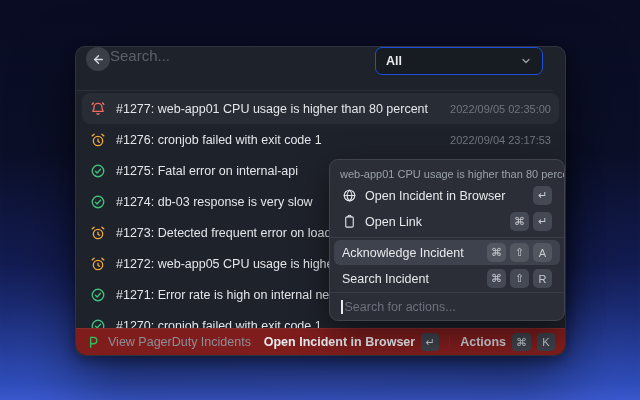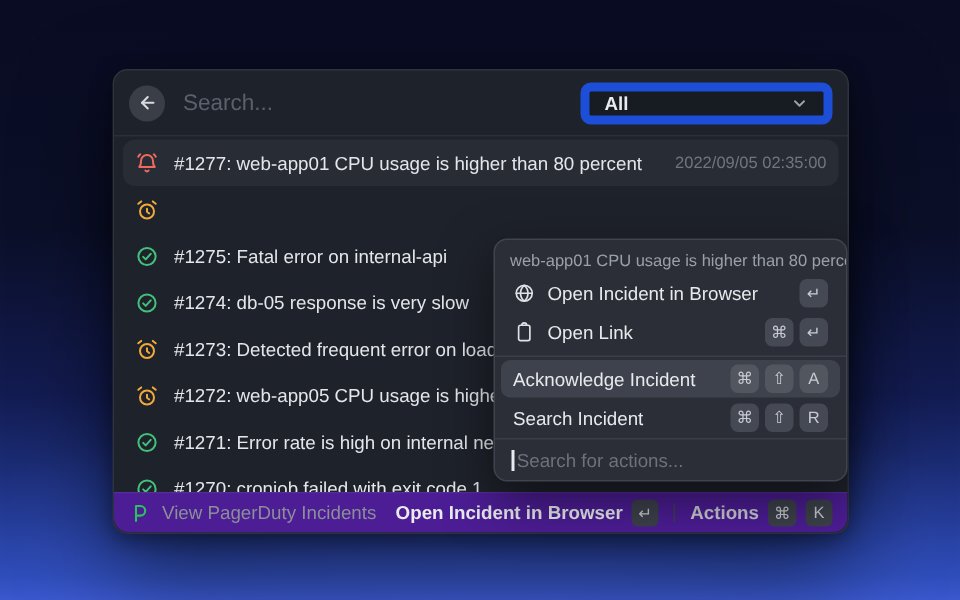--- a/index.html
+++ b/index.html
@@ -14,52 +14,52 @@
       radial-gradient(120% 85% at 50% 118%, rgba(62,92,210,.85) 0%, rgba(62,92,210,0) 62%),
       linear-gradient(180deg,#090c22 0%,#0b0f28 38%,#131c52 66%,#22388f 86%,#2c4ab4 96%,#3a57cd 100%);
   }
   .window {
     position:absolute; left:75px; top:46px; width:491px; height:310px;
     background:#1e222b; border:1px solid rgba(255,255,255,.08); border-radius:10px;
     box-shadow:0 25px 60px rgba(0,0,0,.55), 0 4px 14px rgba(0,0,0,.4);
   }
   
   .topbar {
-    position:absolute; top:0; left:0; right:0; height:44px;
-    display:flex; align-items:center; gap:12px; padding:0 10px;
+    position:absolute; top:0; left:0; right:12px; height:44px;
+    display:flex; align-items:flex-start; padding:0 10px;
     border-bottom:1px solid rgba(255,255,255,.06);
   }
   .back-btn {
     width:24px; height:24px; border-radius:50%; border:none; cursor:pointer;
     background:#3a3e47; color:#d6d9de; display:flex; align-items:center; justify-content:center; flex:0 0 auto;
   }
   .back-btn svg { width:13px; height:13px; }
   .search-ph { flex:1; font-size:15px; color:#5b606a; }
   .filter {
-    width:168px; height:28px; border:6px solid #1d4ed8; border-radius:7px;
+    width:168px; height:28px; border:1px solid #1d4ed8; border-radius:7px;
     background:rgba(18,21,28,.55); display:flex; align-items:center; justify-content:space-between;
     padding:0 10px; cursor:pointer; flex:0 0 auto;
   }
   .filter-label { font-size:12.5px; font-weight:700; color:#e9ebee; }
   .filter svg { width:12px; height:12px; color:#9aa0a8; }
   
   .list { position:absolute; top:44px; bottom:27px; left:0; right:0; overflow:hidden; padding:2px 6px 0; }
   .row {
     height:31px; display:flex; align-items:center; gap:10px; padding:0 8px;
     border-radius:8px; cursor:pointer;
   }
   .row.selected { background:#282c35; }
   .row .ric { width:16px; height:16px; flex:0 0 auto; display:flex; }
   .row .ric svg { width:16px; height:16px; }
   .rtitle { font-size:12.5px; color:#e4e6ea; white-space:nowrap; overflow:hidden; }
   .rtime { margin-left:auto; font-size:11px; color:#70757e; white-space:nowrap; padding-left:10px; }
   
   .statusbar {
     position:absolute; left:0; right:0; bottom:0; height:27px; z-index:3;
-    background:#4c1d95; border-top:1px solid rgba(255,255,255,.07);
+    background:#7f1d1d; border-top:1px solid rgba(255,255,255,.07);
     border-radius:0 0 10px 10px;
     display:flex; align-items:center; gap:8px; padding:0 10px;
   }
   .pd-logo { width:14px; height:14px; display:flex; }
   .pd-logo svg { width:14px; height:14px; }
   .sb-app { font-size:12.5px; color:#8a8f98; }
   .sb-right { margin-left:auto; display:flex; align-items:center; gap:6px; }
   .sb-primary { font-size:12.5px; font-weight:700; color:#e9ebee; cursor:pointer; }
   kbd {
     min-width:18px; height:18px; padding:0 4px; border-radius:4px;
@@ -139,41 +139,43 @@
 
       <div class="row">
         <span class="ric">
           <svg viewBox="0 0 24 24" fill="none" stroke="#f2a93b" stroke-width="2" stroke-linecap="round" stroke-linejoin="round">
               <circle cx="12" cy="13.5" r="7"></circle>
               <path d="M12 10.8v3l2.2 1.7"></path>
               <path d="M6.2 3.4 3.3 5.8"></path>
               <path d="M17.8 3.4l2.9 2.4"></path>
             </svg>
         </span>
+        <span class="rtitle">#1276: cronjob failed with exit code 1</span>
+        <span class="rtime">2022/09/04 23:17:53</span>
       </div>
 
       <div class="row">
         <span class="ric">
           <svg viewBox="0 0 24 24" fill="none" stroke="#43c17b" stroke-width="2" stroke-linecap="round" stroke-linejoin="round">
               <circle cx="12" cy="12" r="8.6"></circle>
               <path d="m8.2 12.4 2.5 2.5 5-5.6"></path>
             </svg>
         </span>
         <span class="rtitle">#1275: Fatal error on internal-api</span>
         <span class="rtime"></span>
       </div>
 
       <div class="row">
         <span class="ric">
           <svg viewBox="0 0 24 24" fill="none" stroke="#43c17b" stroke-width="2" stroke-linecap="round" stroke-linejoin="round">
               <circle cx="12" cy="12" r="8.6"></circle>
               <path d="m8.2 12.4 2.5 2.5 5-5.6"></path>
             </svg>
         </span>
-        <span class="rtitle">#1274: db-05 response is very slow</span>
+        <span class="rtitle">#1274: db-03 response is very slow</span>
         <span class="rtime"></span>
       </div>
 
       <div class="row">
         <span class="ric">
           <svg viewBox="0 0 24 24" fill="none" stroke="#f2a93b" stroke-width="2" stroke-linecap="round" stroke-linejoin="round">
               <circle cx="12" cy="13.5" r="7"></circle>
               <path d="M12 10.8v3l2.2 1.7"></path>
               <path d="M6.2 3.4 3.3 5.8"></path>
               <path d="M17.8 3.4l2.9 2.4"></path>

